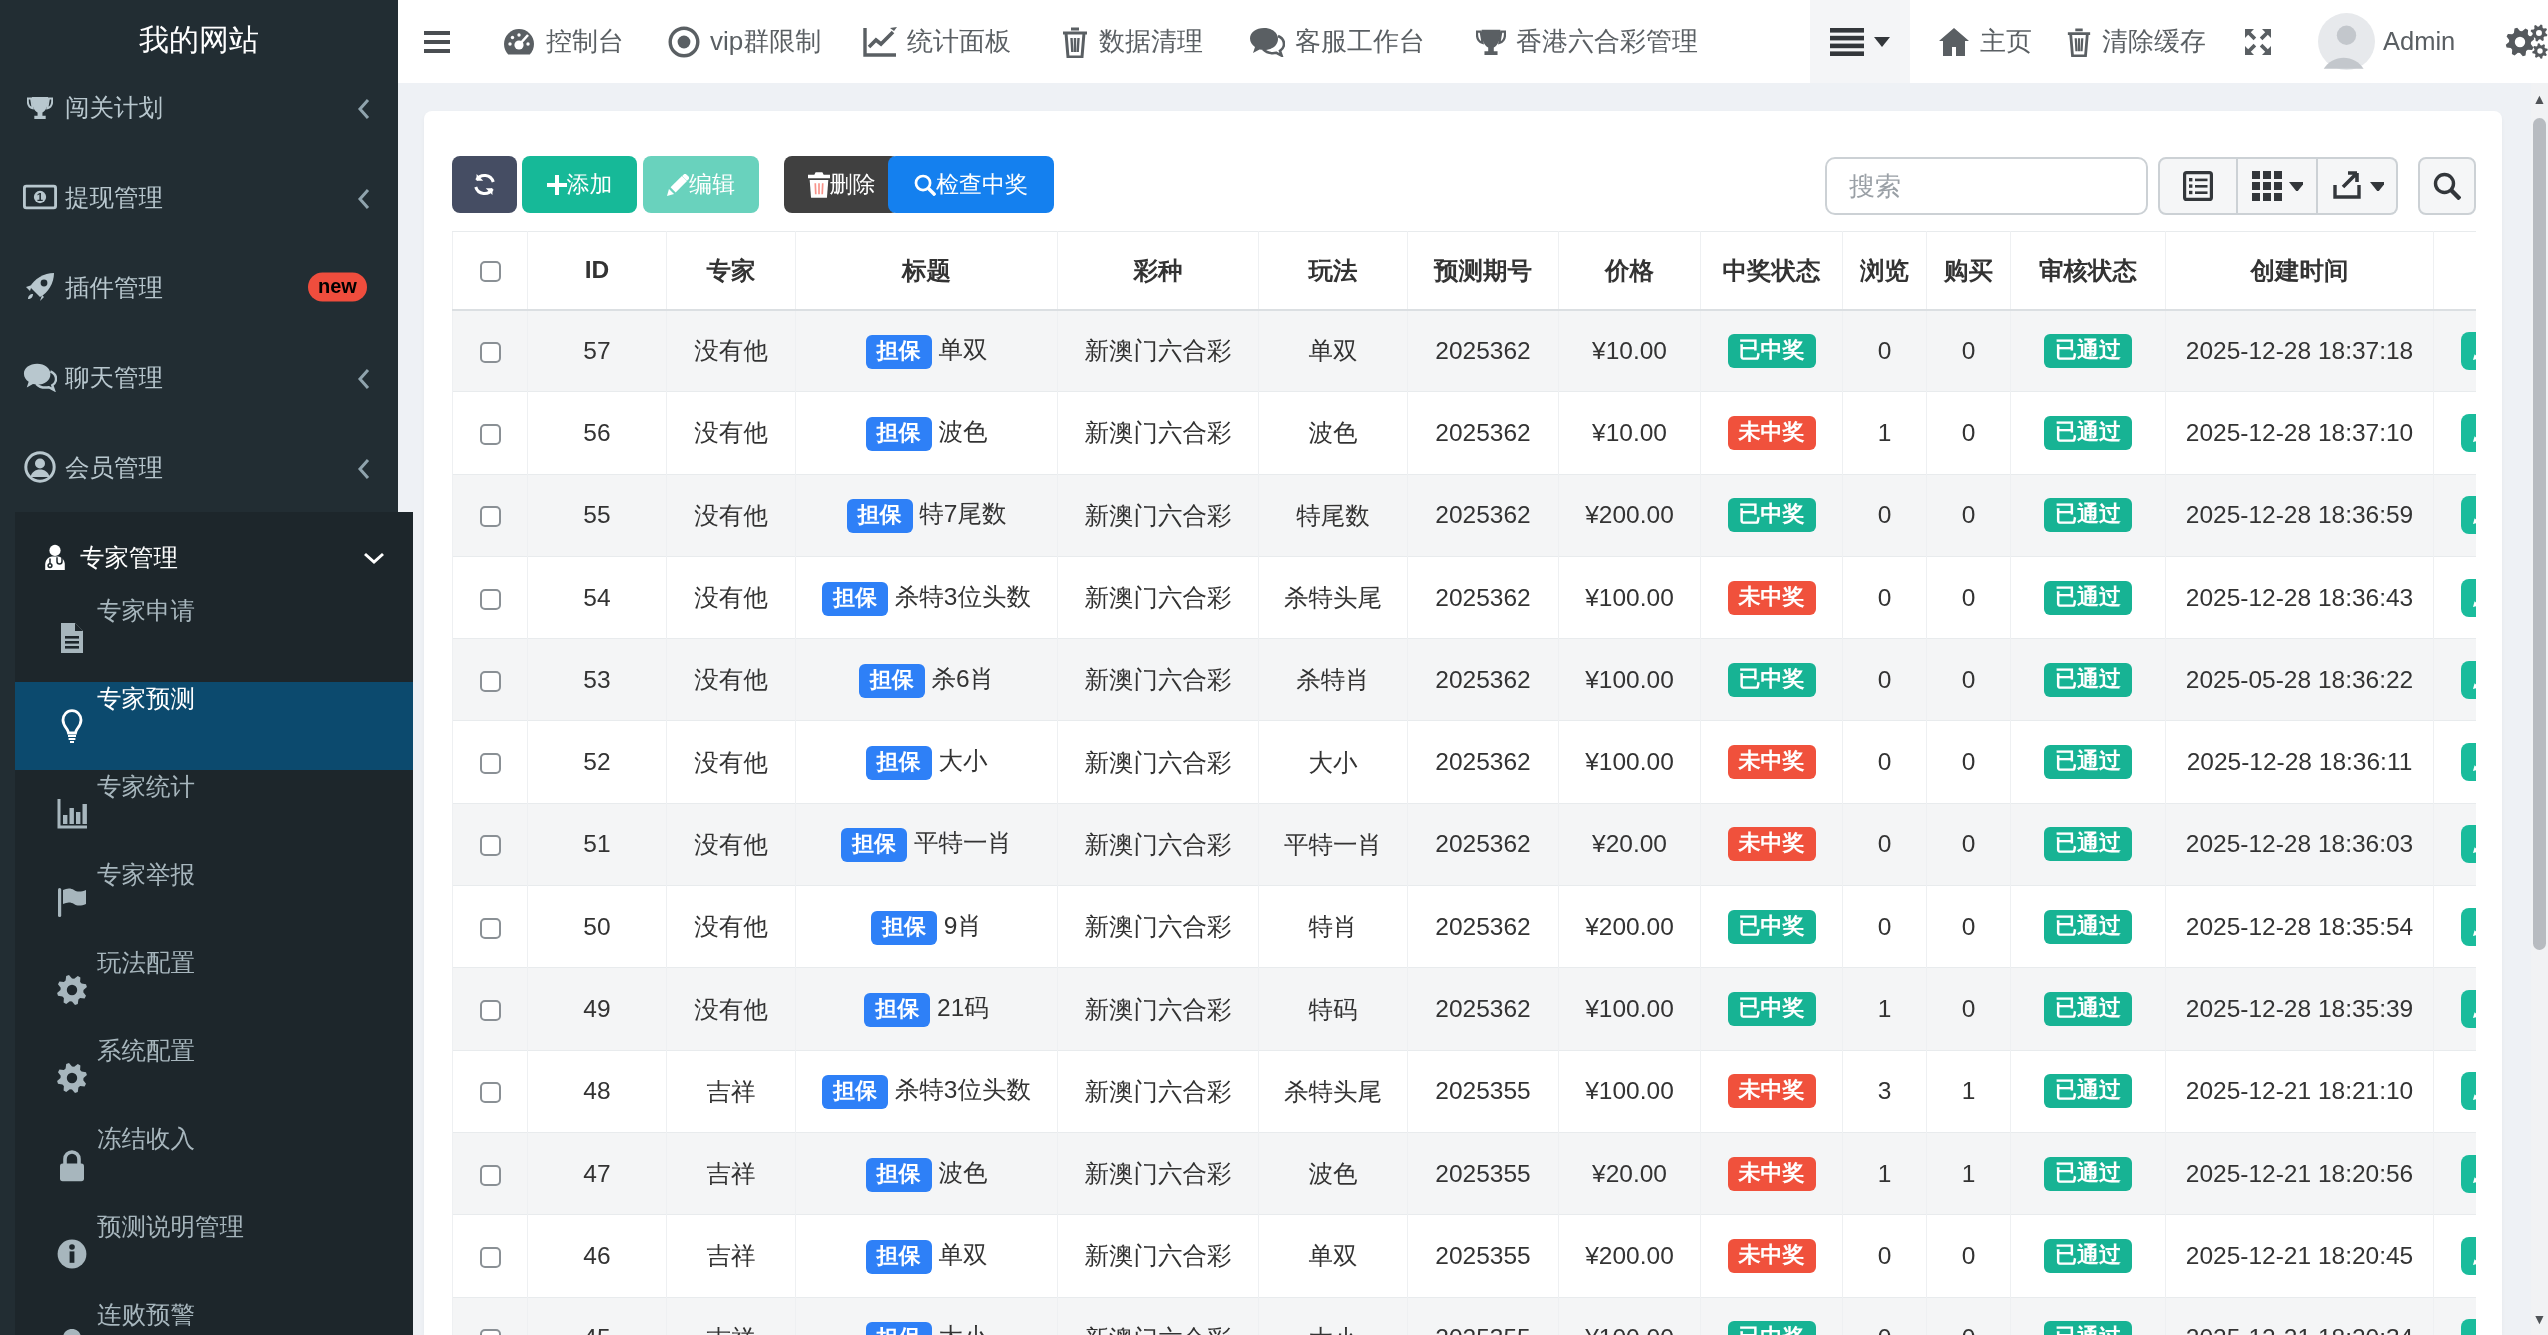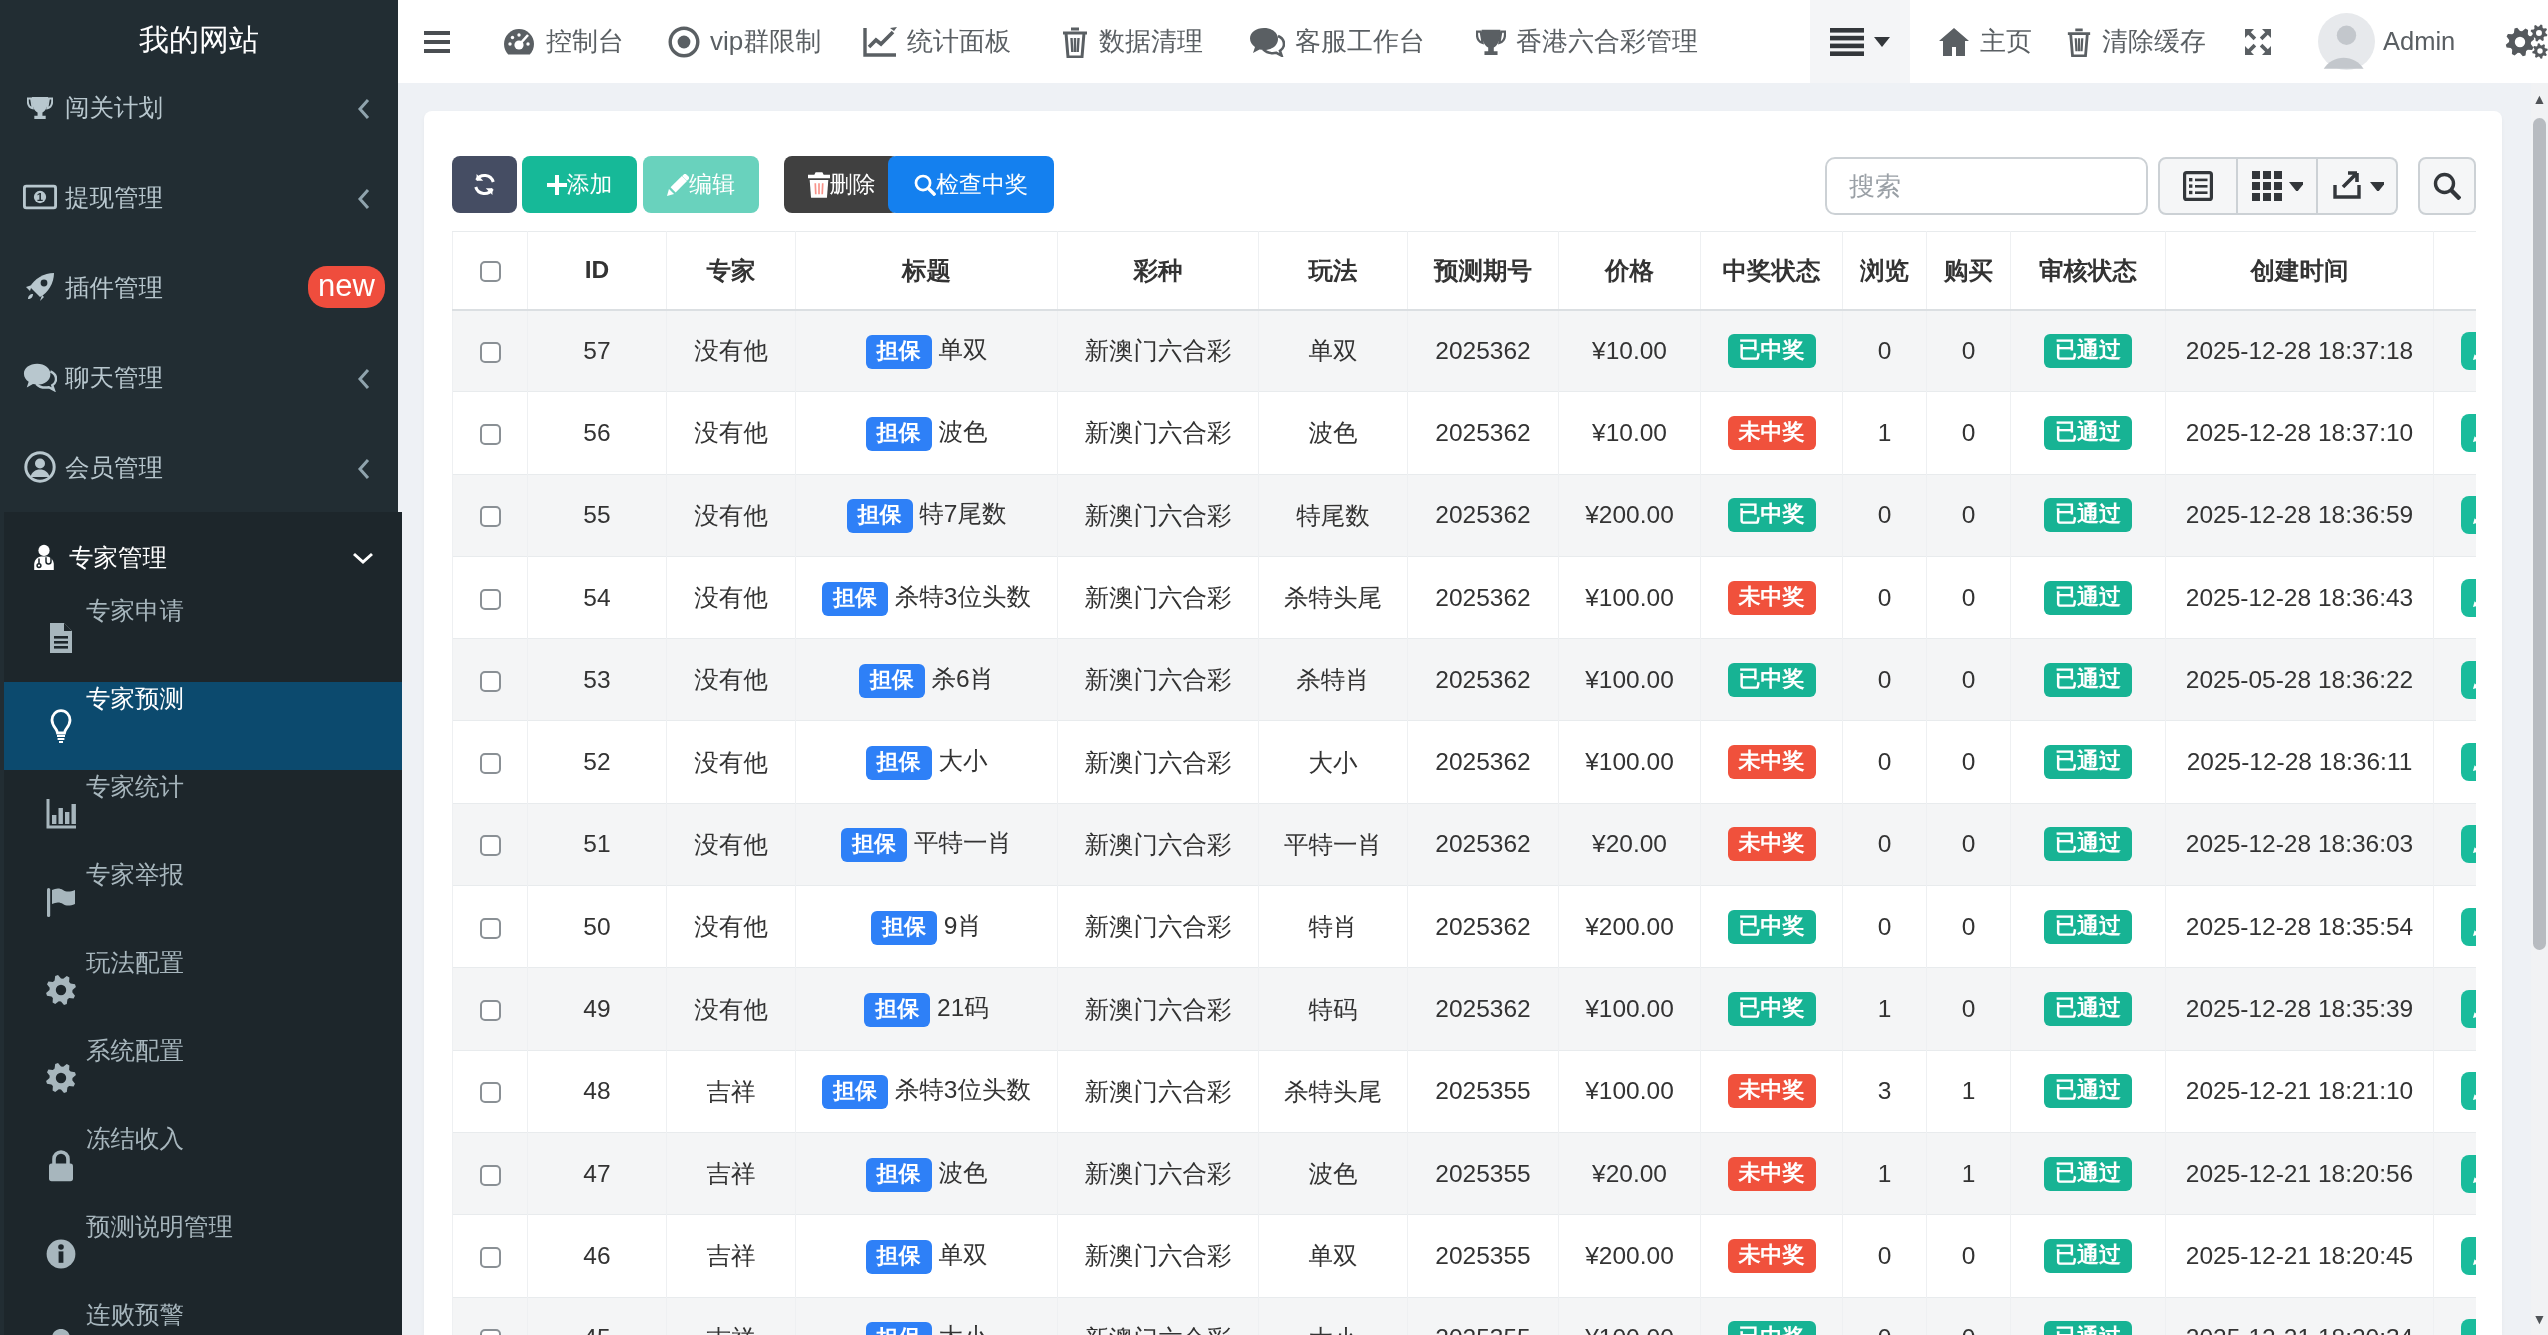--- a/index.html
+++ b/index.html
@@ -4,26 +4,26 @@
 html,body{width:2548px;height:1335px;overflow:hidden}
 body{font-family:"Liberation Sans",sans-serif;background:#eef1f5;position:relative}
 #sidebar{position:absolute;left:0;top:0;width:398px;height:1335px;background:#222d33;z-index:5}
 #logo{height:83px;line-height:80px;text-align:center;color:#fff;font-size:30px}
 ul{list-style:none}
 #mainmenu{position:absolute;top:62px;left:0;width:100%}
 #mainmenu>li{height:90px;display:flex;align-items:center;padding-left:23px;color:#b8c7ce;font-size:24.5px;position:relative}
 .mi{width:34px;display:flex;justify-content:center;align-items:center;flex:none}
 .mt{margin-left:8px}
 .caretL{position:absolute;right:28px;top:50%;transform:translateY(-50%)}
-#opengroup{position:absolute;top:512px;left:4px;width:398px;height:823px;background:#1d262b}
+#opengroup{position:absolute;top:512px;left:15px;width:398px;height:823px;background:#1d262b}
 #parentitem{height:90px;display:flex;align-items:center;padding-left:23px;color:#fff;font-size:24.5px;position:relative}
 #submenu{position:absolute;top:82px;left:0;width:100%}
 #submenu>li{height:88px;display:flex;padding-left:40px;color:#a7b6bd;font-size:24.5px;position:relative}
 #submenu>li.active{background:#0c4a6e;color:#fff}
-.newbadge{position:absolute;left:308px;top:50%;transform:translateY(-50%);background:#ef4d3d;color:#ffffff;font-size:31px;font-weight:normal;border-radius:19px;padding:2px 10px 4px}
+.newbadge{position:absolute;left:308px;top:50%;transform:translateY(-50%);background:#ef4d3d;color:#000000;font-size:20px;font-weight:bold;border-radius:19px;padding:2px 10px 4px}
 #navbar{position:absolute;left:398px;top:0;width:2150px;height:83px;background:#fff;z-index:4}
 .nav-item{position:absolute;top:0;height:83px;display:flex;align-items:center;color:#5a5f63;font-size:26px}
 .nav-item .ni{margin-right:10px;display:flex;align-items:center}
 #content{position:absolute;left:398px;top:83px;width:2133px;height:1252px;background:#eef1f5}
 #panel{position:absolute;left:26px;top:28px;width:2078px;height:1224px;background:#fff;border-radius:8px 8px 0 0;box-shadow:0 2px 4px rgba(0,0,0,.04)}
 #sbar{position:absolute;left:2531px;top:83px;width:17px;height:1252px;background:#f1f2f4}
 #sthumb{position:absolute;left:2px;top:35px;width:13px;height:832px;background:#b7bbc0;border-radius:7px}
 .sarrow{position:absolute;left:0;width:17px;text-align:center;color:#505357;font-size:14px}
 .btn{position:absolute;top:45px;height:57px;border-radius:8px;color:#fff;font-size:23px;display:flex;align-items:center;justify-content:center;}
 #b-refresh{left:28px;width:65px;background:#454d63}

